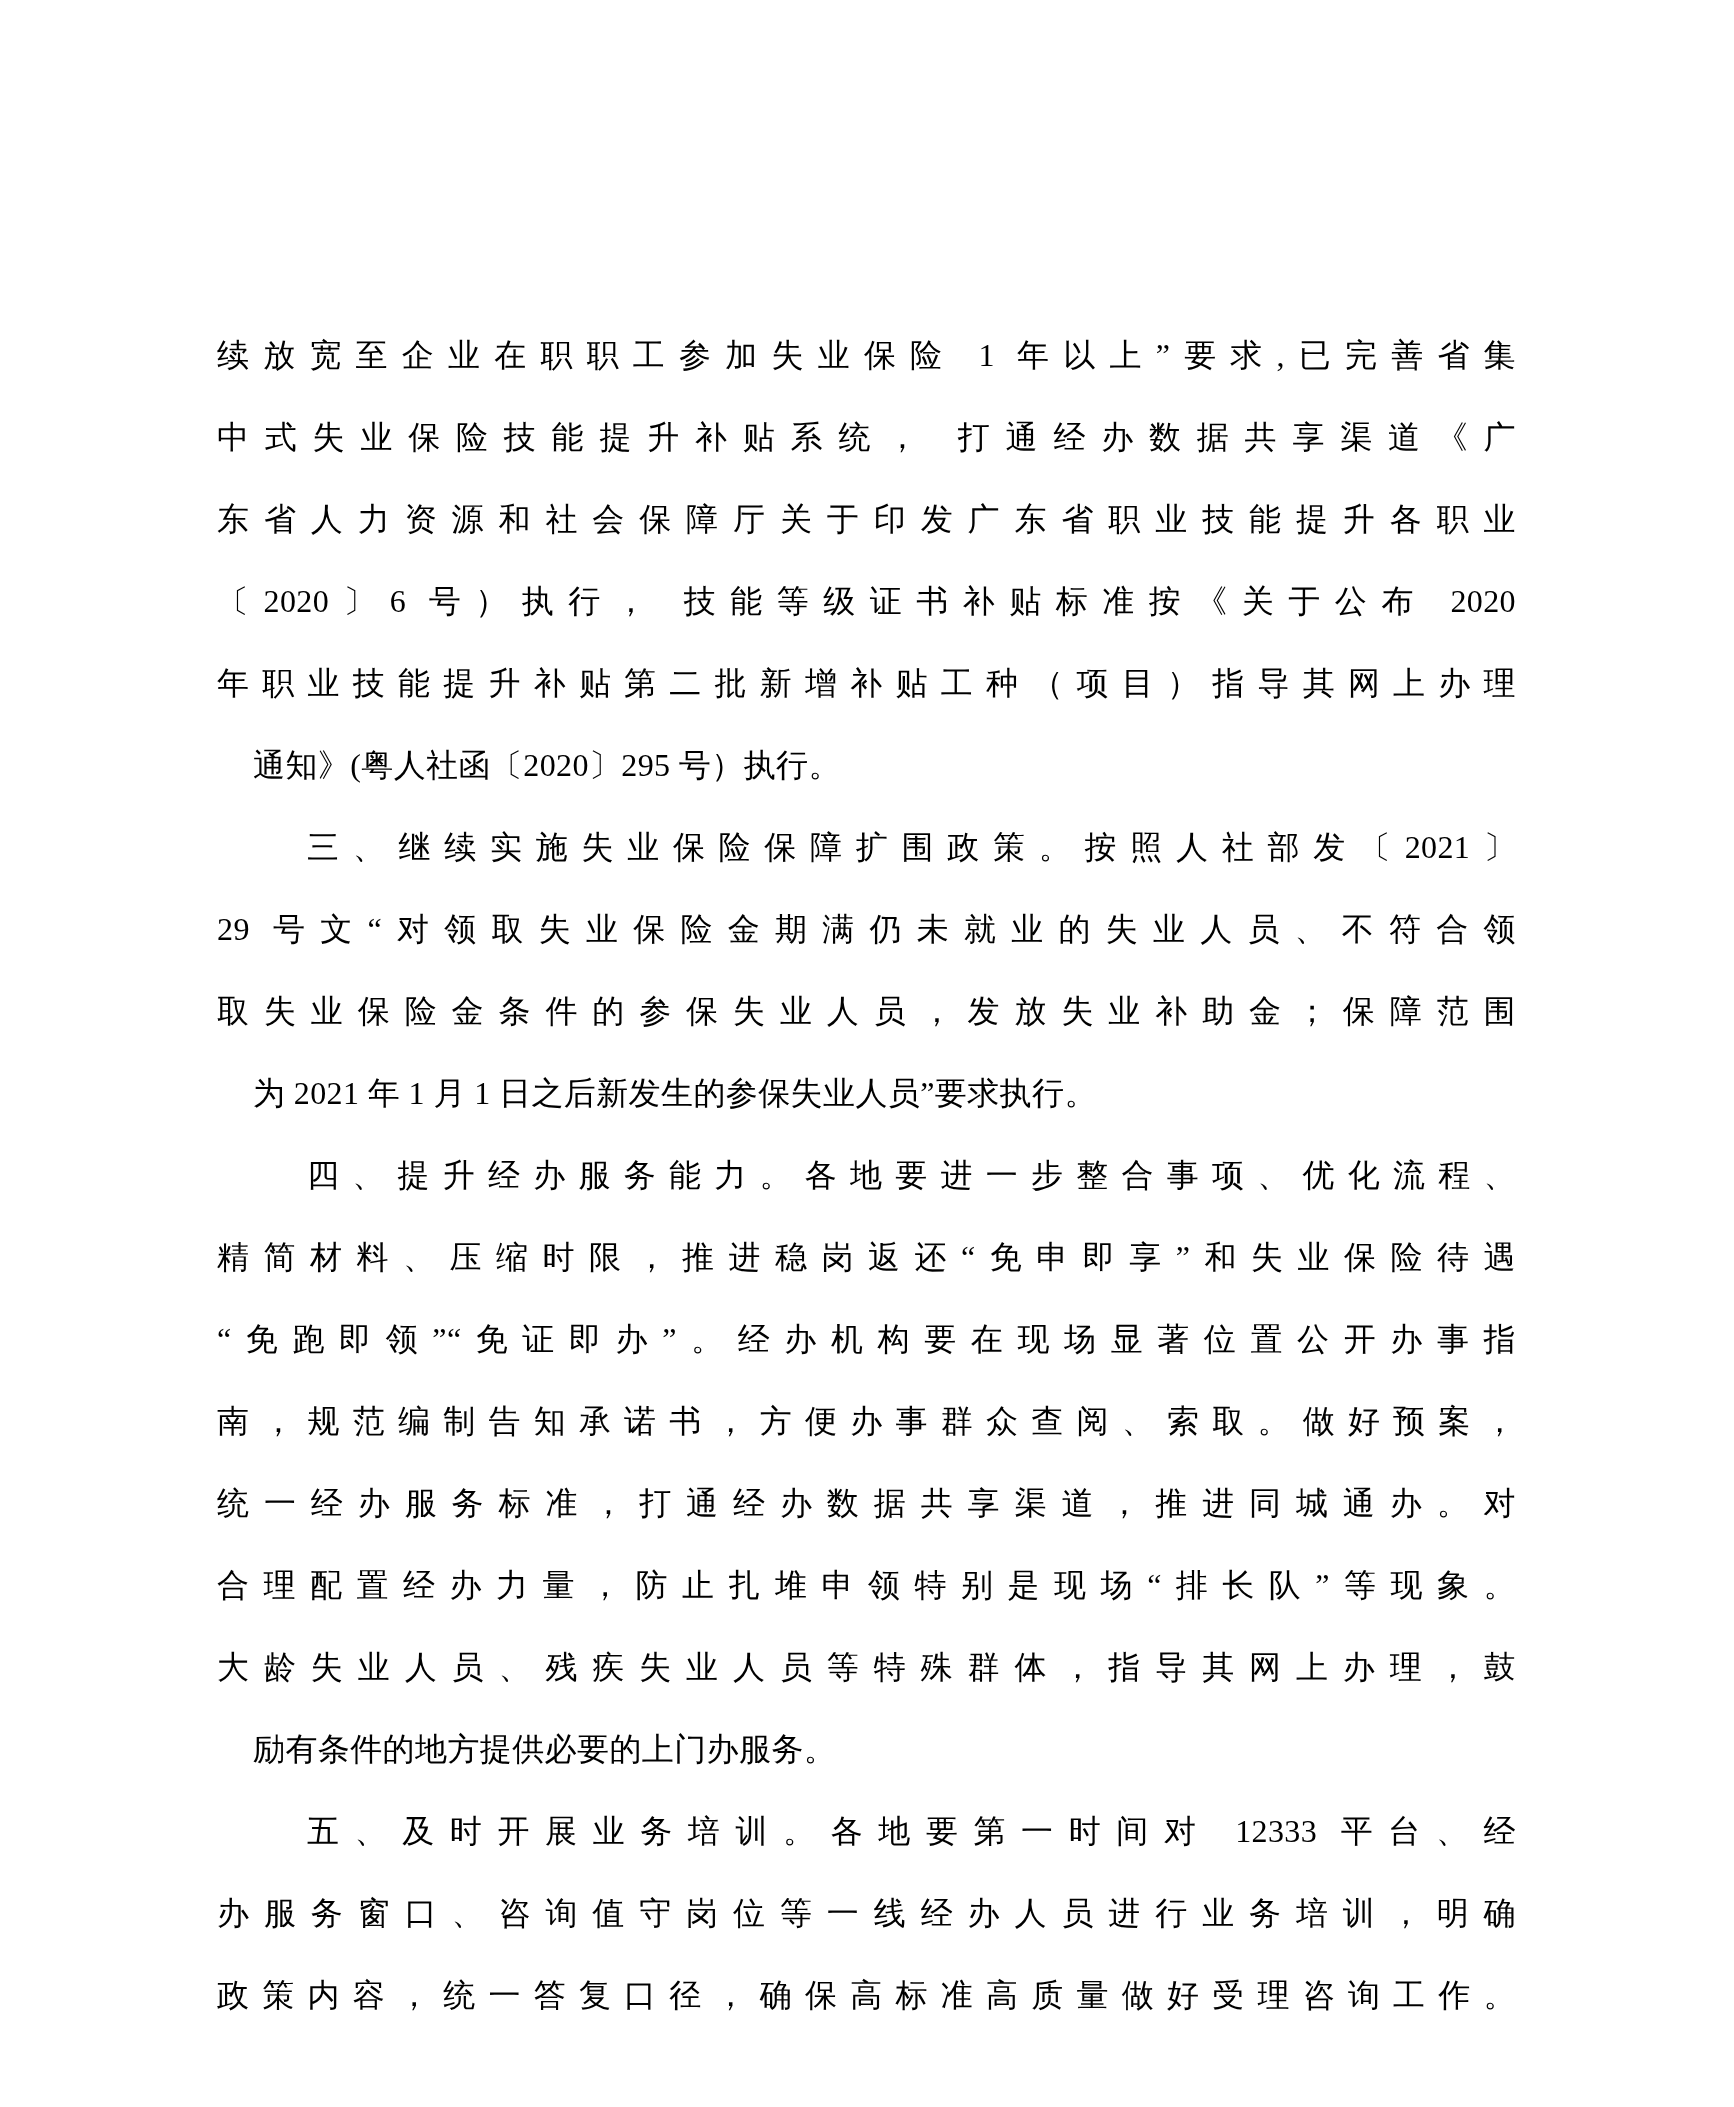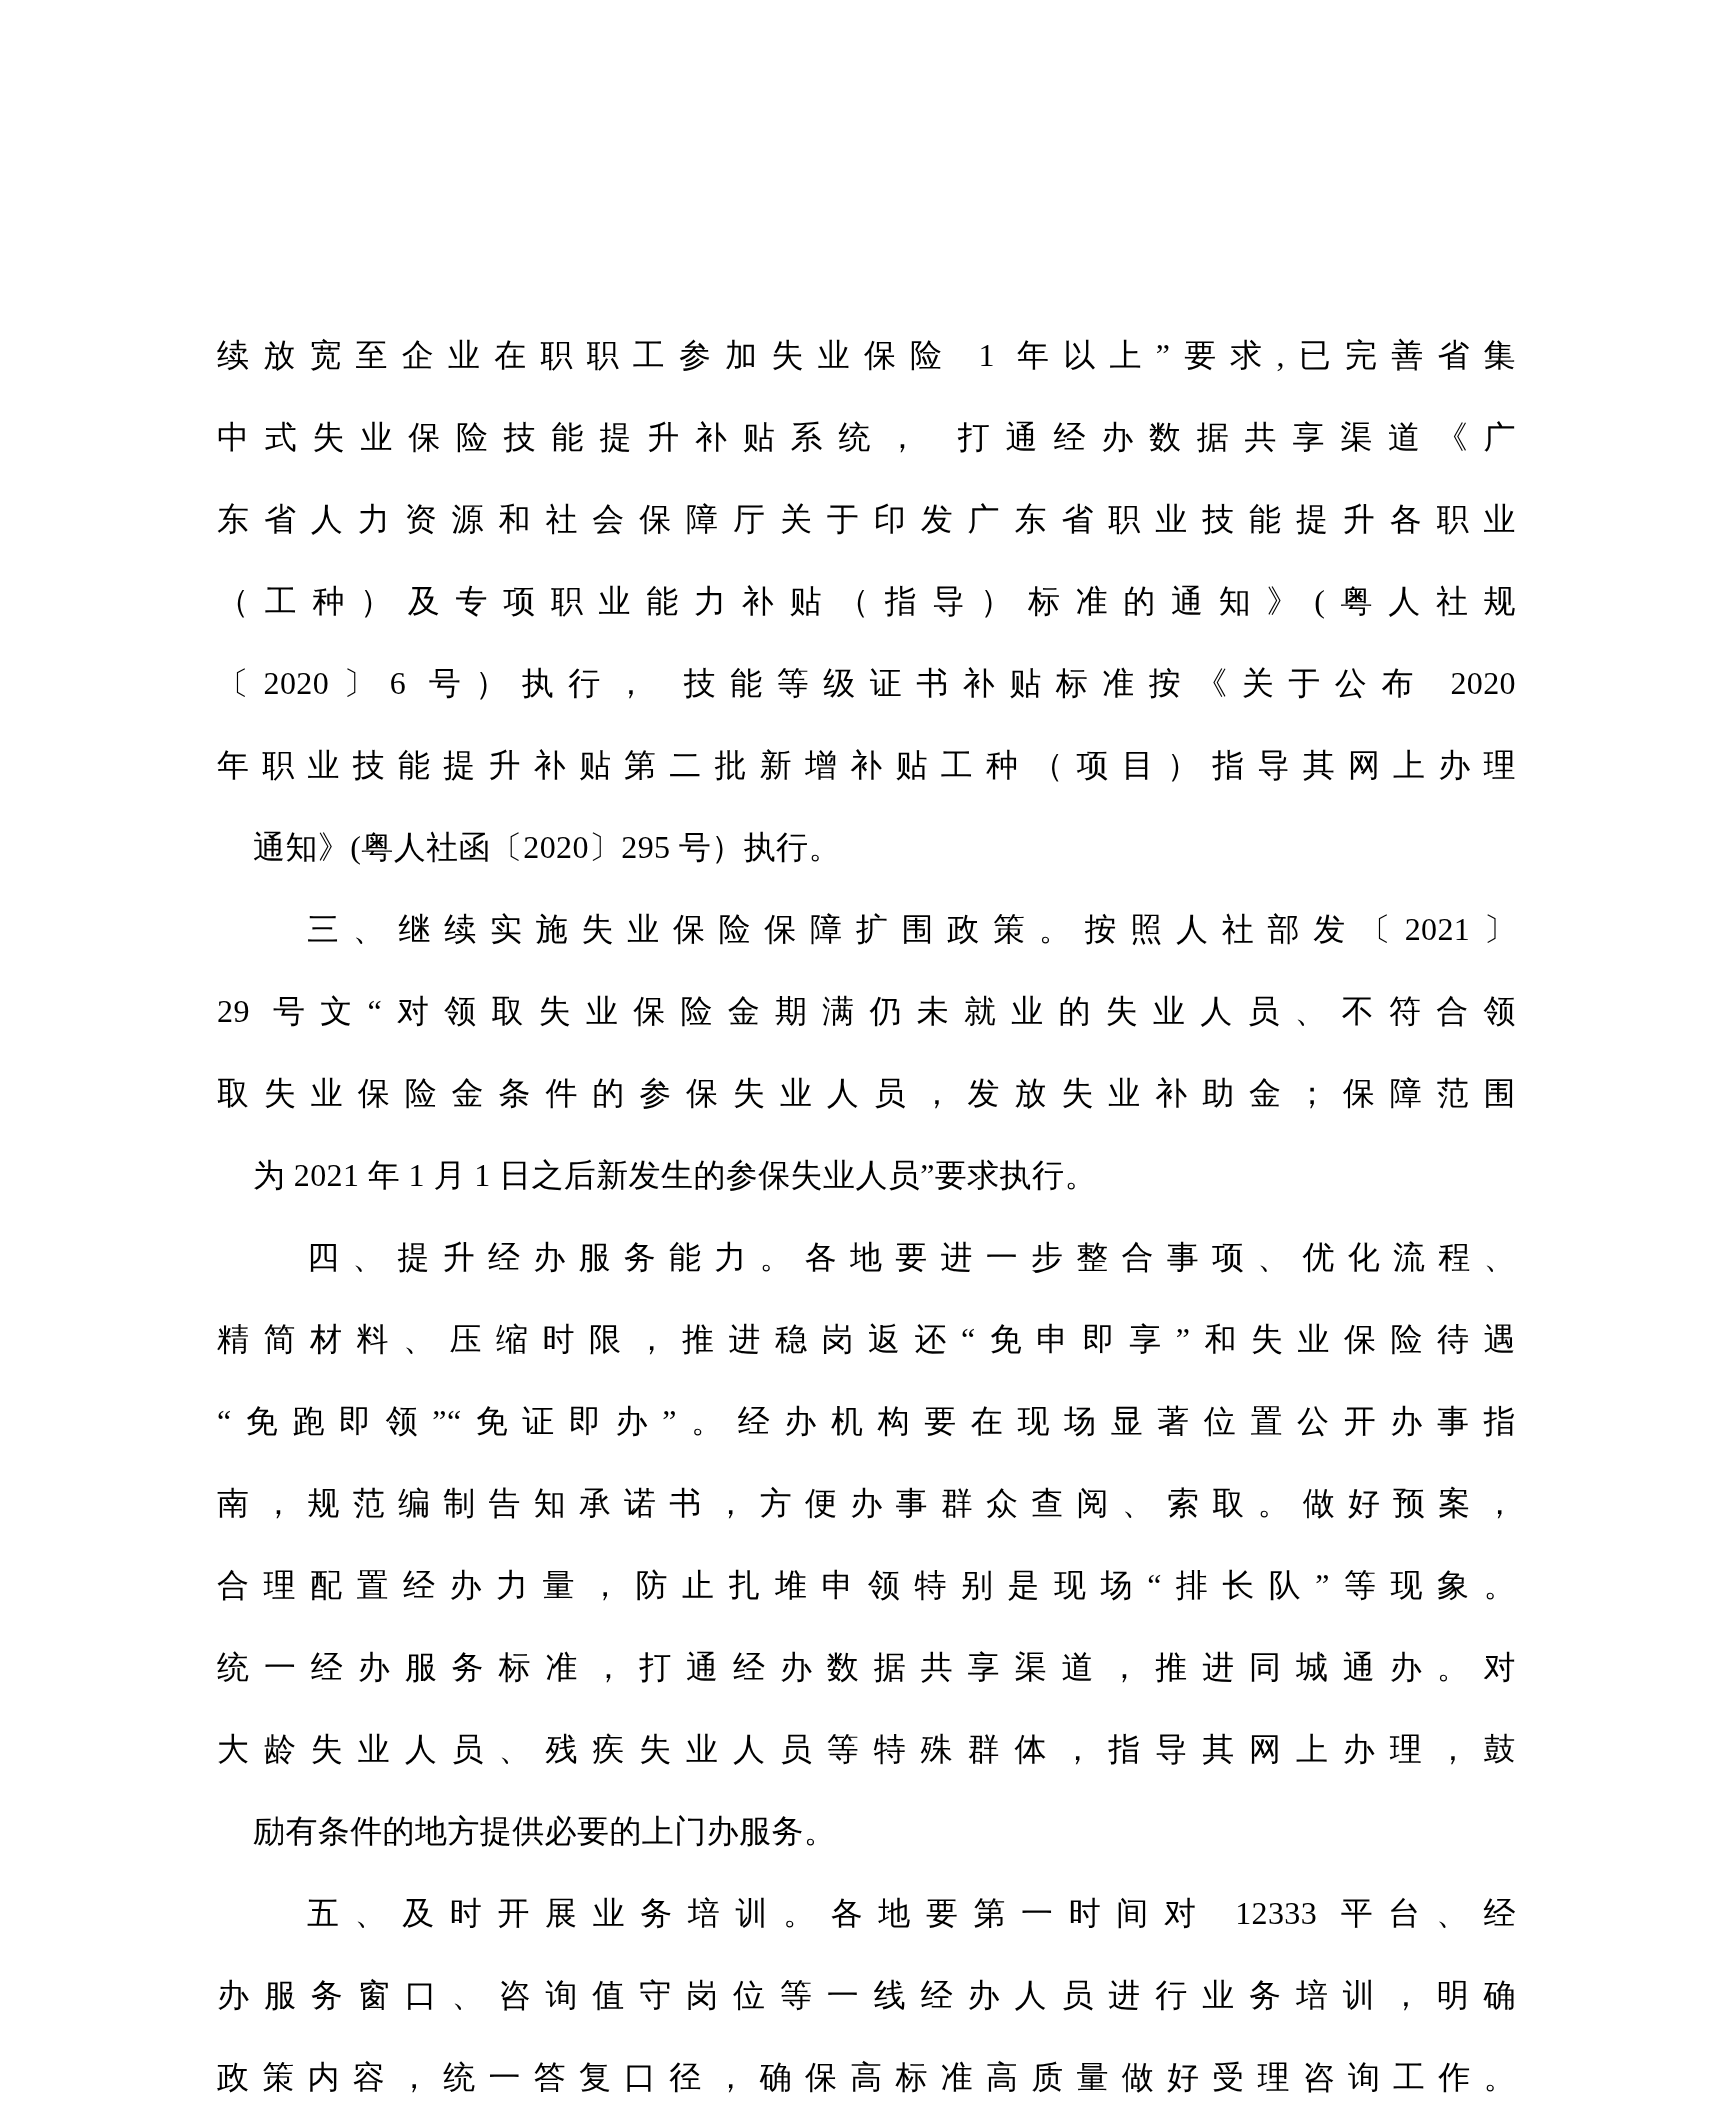--- a/index.html
+++ b/index.html
@@ -40,36 +40,35 @@
   }
 </style>
 </head>
 <body>
 
 <div class="page">
   <main class="text-block">
     <div class="line"><span>续放宽至企业在职职工参加失业保险 1 年以上”要求,已完善省集</span></div>
     <div class="line"><span>中式失业保险技能提升补贴系统， 打通经办数据共享渠道《广</span></div>
     <div class="line"><span>东省人力资源和社会保障厅关于印发广东省职业技能提升各职业</span></div>
-    <div class="line"><span>（工种）及专项职业能力补贴（指导）标准的通知》(粤人社规</span></div>
     <div class="line"><span>〔2020〕6 号）执行， 技能等级证书补贴标准按《关于公布 2020</span></div>
     <div class="line"><span>年职业技能提升补贴第二批新增补贴工种（项目）指导其网上办理</span></div>
     <div class="line para-end"><span>通知》(粤人社函〔2020〕295 号）执行。</span></div>
 
     <div class="line indent"><b class="lead">三、继续实施失业保险保障扩围政策。</b><span>按照人社部发〔2021〕</span></div>
     <div class="line"><span>29 号文“对领取失业保险金期满仍未就业的失业人员、不符合领</span></div>
     <div class="line"><span>取失业保险金条件的参保失业人员，发放失业补助金；保障范围</span></div>
     <div class="line para-end"><span>为 2021 年 1 月 1 日之后新发生的参保失业人员”要求执行。</span></div>
 
     <div class="line indent"><b class="lead">四、提升经办服务能力。</b><span>各地要进一步整合事项、优化流程、</span></div>
     <div class="line"><span>精简材料、压缩时限，推进稳岗返还“免申即享”和失业保险待遇</span></div>
     <div class="line"><span>“免跑即领”“免证即办”。经办机构要在现场显著位置公开办事指</span></div>
     <div class="line"><span>南，规范编制告知承诺书，方便办事群众查阅、索取。做好预案，</span></div>
+    <div class="line"><span>统一经办服务标准，打通经办数据共享渠道，推进同城通办。对</span></div>
     <div class="line"><span>合理配置经办力量，防止扎堆申领特别是现场“排长队”等现象。</span></div>
-    <div class="line"><span>统一经办服务标准，打通经办数据共享渠道，推进同城通办。对</span></div>
     <div class="line"><span>大龄失业人员、残疾失业人员等特殊群体，指导其网上办理，鼓</span></div>
     <div class="line para-end"><span>励有条件的地方提供必要的上门办服务。</span></div>
 
     <div class="line indent"><b class="lead">五、及时开展业务培训。</b><span>各地要第一时间对 12333 平台、经</span></div>
     <div class="line"><span>办服务窗口、咨询值守岗位等一线经办人员进行业务培训，明确</span></div>
     <div class="line"><span>政策内容，统一答复口径，确保高标准高质量做好受理咨询工作。</span></div>
   </main>
 
 </div>
 

